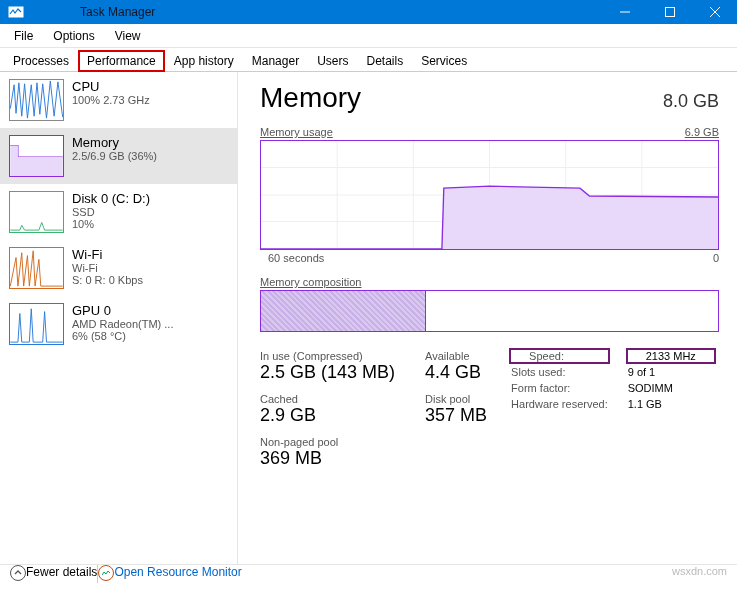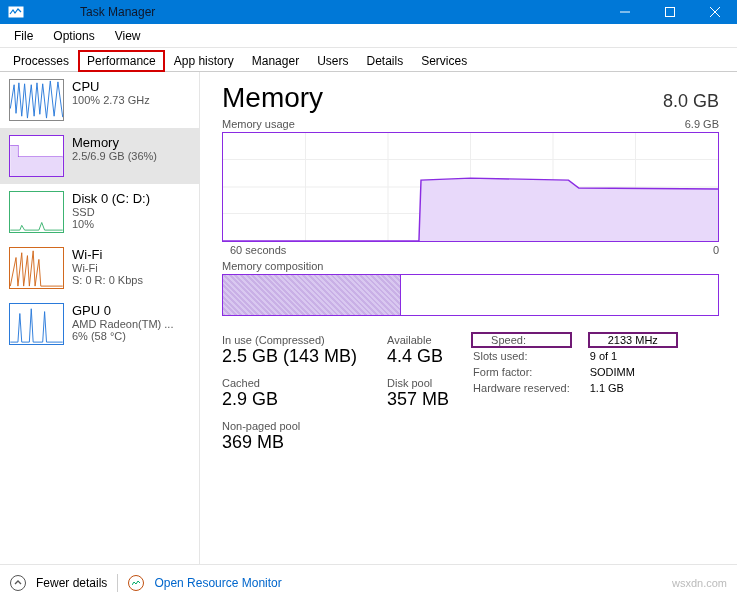--- a/index.html
+++ b/index.html
@@ -19,51 +19,51 @@
 
 .tabs { display: flex; align-items: flex-end; padding: 2px 4px 0 4px; border-bottom: 1px solid #ccc; height: 24px; }
 .tabs .tab { padding: 3px 8px; font-size: 12px; border: 1px solid transparent; position: relative; bottom: -1px; }
 .tabs .tab.active { border: 1px solid #ccc; border-bottom: 1px solid #fff; background: #fff; }
 .tabs .tab.highlight { border: 2px solid #d40000; padding: 2px 7px; }
 
 
 .content { display: flex; height: calc(100% - 30px - 22px - 24px - 32px); }
 
 
-.sidebar { width: 200px; border-right: 1px solid #e5e5e5; overflow-y: auto; }
+.sidebar { width: 238px; border-right: 1px solid #e5e5e5; overflow-y: auto; }
 .side-item { display: flex; align-items: flex-start; padding: 6px 8px; gap: 8px; border: 1px solid transparent; }
 .side-item.selected { background: #e5e5e5; }
 .side-thumb { width: 55px; height: 42px; border: 1px solid #888; background: #fff; flex-shrink: 0; position: relative; overflow: hidden; }
 .side-text { flex: 1; min-width: 0; }
 .side-title { font-size: 13px; white-space: nowrap; overflow: hidden; text-overflow: ellipsis; }
 .side-sub { font-size: 11px; color: #555; white-space: nowrap; overflow: hidden; text-overflow: ellipsis; }
 
 
 .main { flex: 1; padding: 10px 18px 0 22px; overflow: auto; }
 .main-head { display: flex; justify-content: space-between; align-items: baseline; }
 .main-title { font-size: 28px; font-weight: 400; }
 .main-cap { font-size: 18px; color: #333; margin-left: 40px; }
-.section-label { font-size: 11px; color: #555; margin-top: 4px; display: flex; justify-content: space-between; }
+.section-label { font-size: 11px; color: #555; margin-top: 12px; display: flex; justify-content: space-between; text-decoration: underline; }
 .chart-usage { border: 1px solid #8a2be2; height: 110px; margin-top: 2px; background: #fff; position: relative; overflow: hidden; }
 .chart-axis { font-size: 11px; color: #555; display: flex; justify-content: space-between; margin-top: 2px; margin-left: 8px; }
 .chart-comp { border: 1px solid #8a2be2; height: 42px; margin-top: 2px; display: flex; }
 .chart-comp .seg-used { background: repeating-linear-gradient(45deg,#c9b0e6,#c9b0e6 2px,#d9c8f0 2px,#d9c8f0 4px); border-right:1px solid #8a2be2; }
 .chart-comp .seg-free { background: #fff; }
 
 
 .stats { display: flex; margin-top: 18px; gap: 24px; }
 .stats-left { display: grid; grid-template-columns: auto auto; column-gap: 30px; row-gap: 10px; }
 .stat-label { font-size: 11px; color: #555; }
 .stat-value { font-size: 18px; color: #000; }
 .stats-right { display: grid; grid-template-columns: auto auto; column-gap: 20px; row-gap: 4px; align-content: start; font-size: 11px; color: #555; }
 .stats-right .val { color: #000; }
 .hl-box { border: 2px solid #701a75; padding: 0 18px; margin: -2px; display: inline-block; }
 
 
-.footer { height: 36px; border-top: 1px solid #e5e5e5; display: flex; align-items: center; padding: 0 10px; gap: 10px; font-size: 12px; }
+.footer { height: 36px; border-top: 1px solid #e5e5e5; display: flex; padding: 0 10px; font-size: 12px; }
 .footer .sep { width: 1px; height: 18px; background: #ccc; }
 .footer .link { color: #0066cc; }
 .circle-ico { width: 16px; height: 16px; border: 1.5px solid #555; border-radius: 50%; display: inline-flex; align-items: center; justify-content: center; font-size: 9px; color: #555; }
 
 
 .side-thumb svg { position: absolute; top:0; left:0; width:100%; height:100%; }
 </style>
 </head>
 <body>
 

